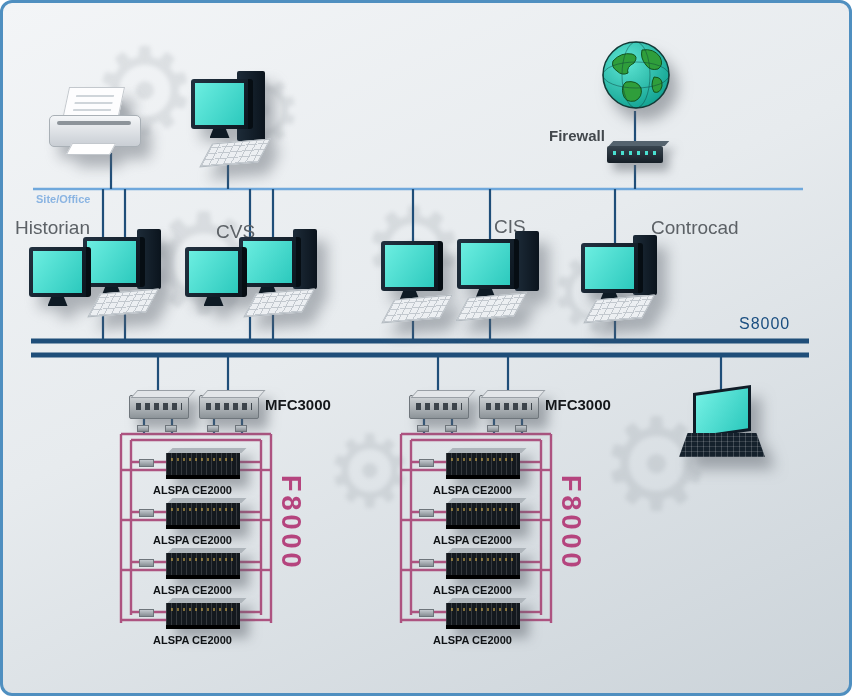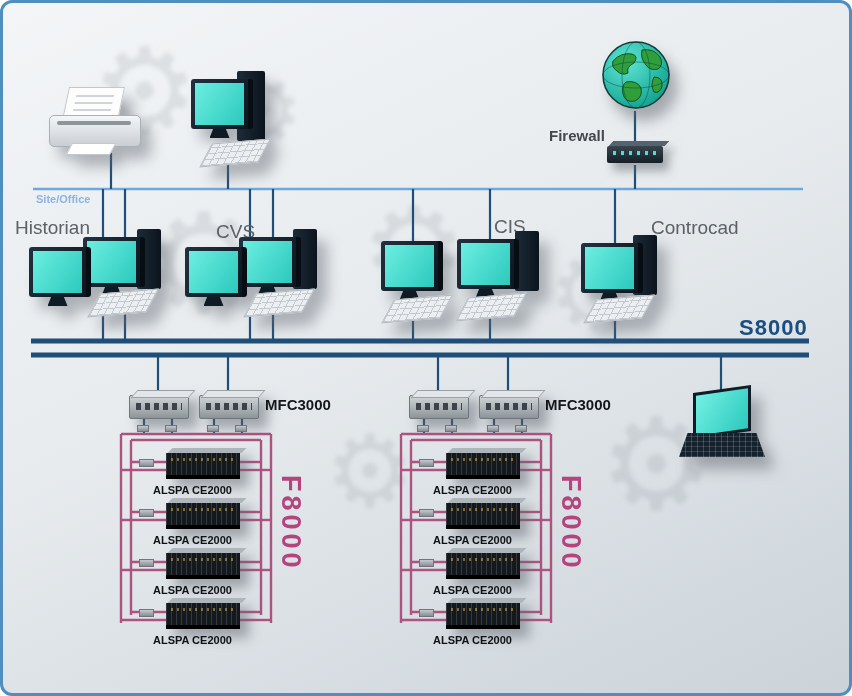--- a/index.html
+++ b/index.html
@@ -31,21 +31,21 @@
   
   .globe{position:absolute;filter:drop-shadow(8px 12px 7px rgba(96,102,110,.5));}
   .fw-label{position:absolute;font-weight:bold;font-size:15px;color:#43484d;}
   .switch{position:absolute;width:56px;height:17px;background:linear-gradient(#38444e,#161f27);border-radius:2px;
           filter:drop-shadow(6px 8px 5px rgba(96,102,110,.5));}
   .switch::before{content:"";position:absolute;top:-5px;left:4px;right:-4px;height:5px;background:#55636e;transform:skewX(-42deg);}
   .switch .leds{position:absolute;left:6px;top:5px;width:44px;height:4px;
           background:repeating-linear-gradient(90deg,#49e0d0 0 3px,transparent 3px 8px);}
   
   .siteoffice-label{position:absolute;font-weight:bold;font-size:11px;color:#8ab4e2;}
-  .s8000-label{position:absolute;font-weight:bold;font-size:22px;color:#1a4e80;letter-spacing:1px;}
+  .s8000-label{position:absolute;font-weight:normal;font-size:16px;color:#1a4e80;letter-spacing:1px;}
   
   .mfc{position:absolute;width:58px;height:22px;background:linear-gradient(#d2d6d9,#8d9499);border:1px solid #6f767c;border-radius:2px;
        filter:drop-shadow(9px 10px 6px rgba(96,102,110,.5));}
   .mfc::before{content:"";position:absolute;top:-6px;left:4px;right:-4px;height:6px;background:#e3e6e9;border:1px solid #9aa0a6;transform:skewX(-42deg);}
   .mfc .ports{position:absolute;left:6px;top:7px;width:46px;height:7px;
        background:repeating-linear-gradient(90deg,#3c444b 0 5px,transparent 5px 9px);}
   .mfc-label{position:absolute;font-weight:bold;font-size:15px;color:#14171a;}
   
   .alspa{position:absolute;width:74px;height:26px;background:#14191e;
          background-image:repeating-linear-gradient(90deg,rgba(255,255,255,.14) 0 1px,transparent 1px 5px);

